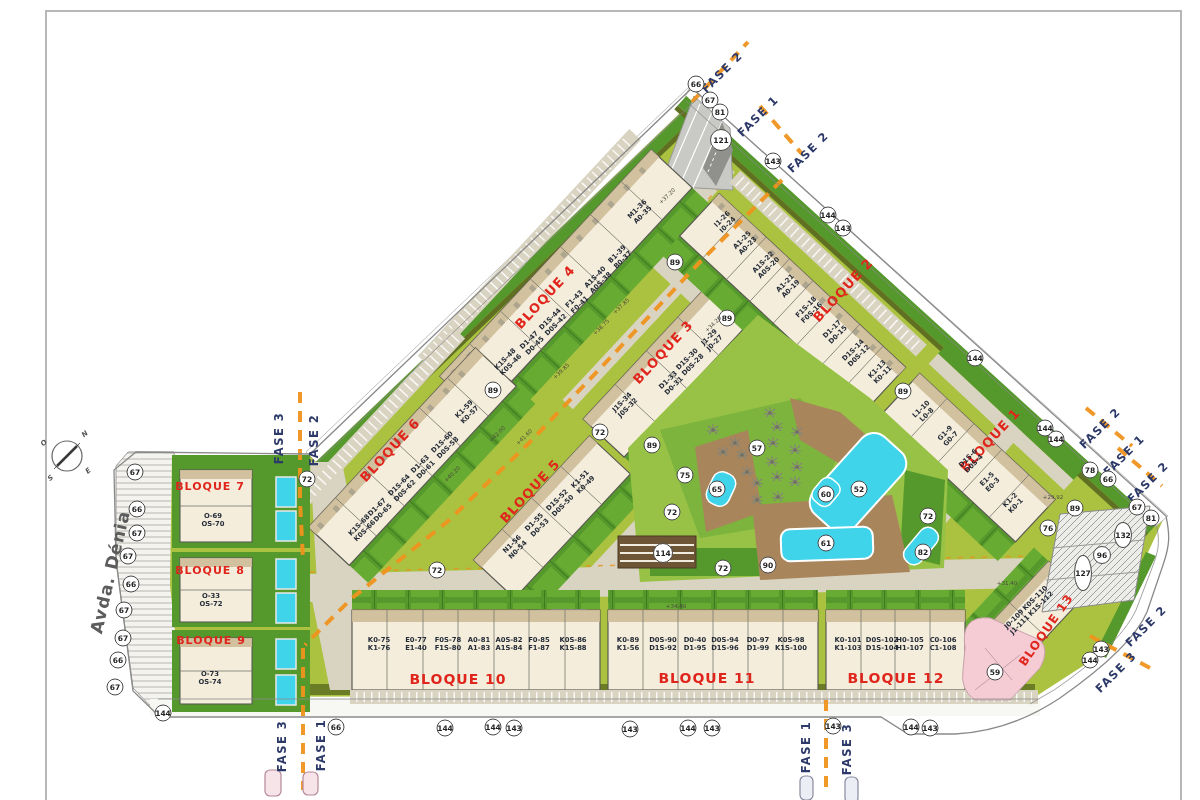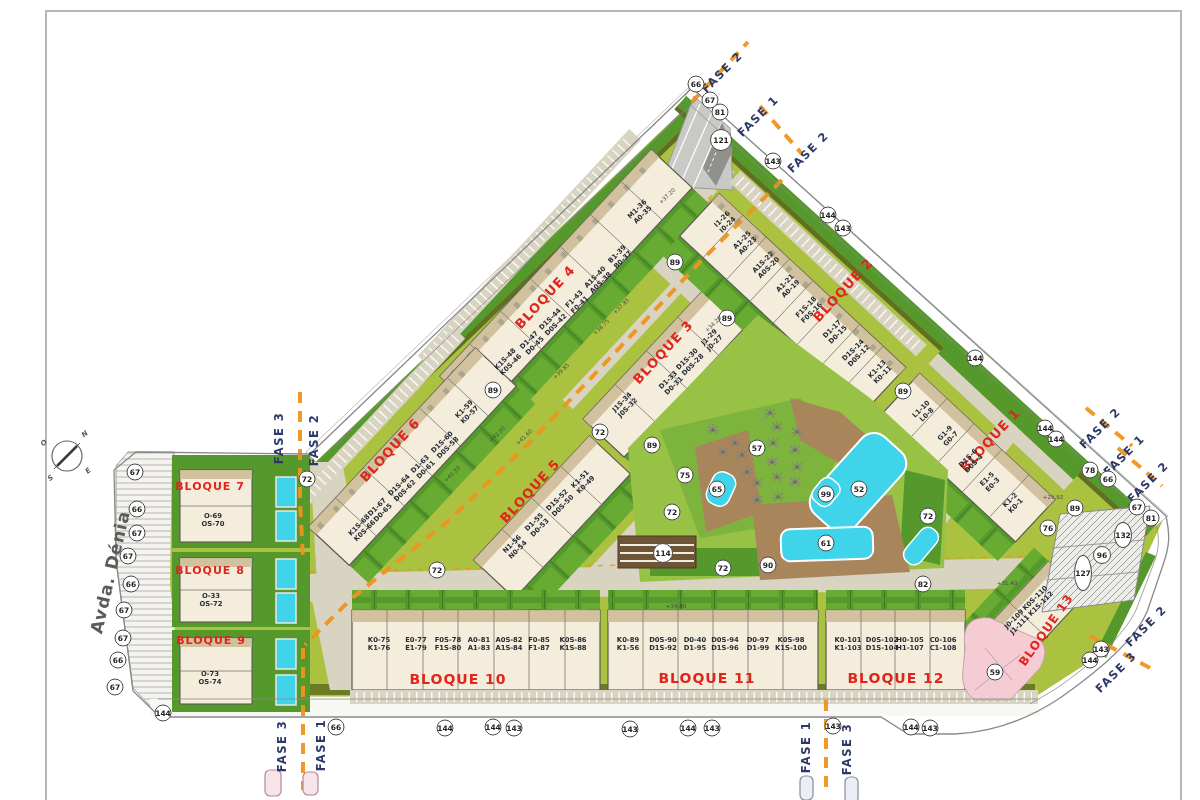--- a/index.html
+++ b/index.html
@@ -465,21 +465,21 @@
       <div class="unit-label" style="left: 210px; top: 678px; transform: translate(-50%, -50%) rotate(0deg);">
       <span>O-73</span>
       <span>OS-74</span>
     </div>
       <div class="unit-label" style="left: 379px; top: 644px; transform: translate(-50%, -50%) rotate(0deg);">
       <span>K0-75</span>
       <span>K1-76</span>
     </div>
       <div class="unit-label" style="left: 416px; top: 644px; transform: translate(-50%, -50%) rotate(0deg);">
       <span>E0-77</span>
-      <span>E1-79</span>
+      <span>E1-40</span>
     </div>
       <div class="unit-label" style="left: 448px; top: 644px; transform: translate(-50%, -50%) rotate(0deg);">
       <span>F0S-78</span>
       <span>F1S-80</span>
     </div>
       <div class="unit-label" style="left: 479px; top: 644px; transform: translate(-50%, -50%) rotate(0deg);">
       <span>A0-81</span>
       <span>A1-83</span>
     </div>
       <div class="unit-label" style="left: 509px; top: 644px; transform: translate(-50%, -50%) rotate(0deg);">
@@ -576,26 +576,26 @@
       <div class="circle-label" style="left: 493px; top: 390px; transform: translate(-50%, -50%) rotate(0deg);">89</div>
       <div class="circle-label" style="left: 307px; top: 479px; transform: translate(-50%, -50%) rotate(0deg);">72</div>
       <div class="circle-label" style="left: 437px; top: 570px; transform: translate(-50%, -50%) rotate(0deg);">72</div>
       <div class="circle-label" style="left: 600px; top: 432px; transform: translate(-50%, -50%) rotate(0deg);">72</div>
       <div class="circle-label" style="left: 652px; top: 445px; transform: translate(-50%, -50%) rotate(0deg);">89</div>
       <div class="circle-label" style="left: 685px; top: 475px; transform: translate(-50%, -50%) rotate(0deg); text-align: center;">75</div>
       <div class="circle-label" style="left: 672px; top: 512px; transform: translate(-50%, -50%) rotate(0deg);">72</div>
       <div class="circle-label" style="left: 663px; top: 553px; transform: translate(-50%, -50%) rotate(0deg); width: 20px; height: 20px;">114</div>
       <div class="circle-label" style="left: 757px; top: 448px; transform: translate(-50%, -50%) rotate(0deg);">57</div>
       <div class="circle-label" style="left: 717px; top: 489px; transform: translate(-50%, -50%) rotate(0deg);">65</div>
-      <div class="circle-label" style="left: 826px; top: 494px; transform: translate(-50%, -50%) rotate(0deg);">99</div>
+      <div class="circle-label" style="left: 826px; top: 494px; transform: translate(-50%, -50%) rotate(0deg);">60</div>
       <div class="circle-label" style="left: 859px; top: 489px; transform: translate(-50%, -50%) rotate(0deg);">52</div>
       <div class="circle-label" style="left: 826px; top: 543px; transform: translate(-50%, -50%) rotate(0deg);">61</div>
       <div class="circle-label" style="left: 768px; top: 565px; transform: translate(-50%, -50%) rotate(0deg);">90</div>
       <div class="circle-label" style="left: 723px; top: 568px; transform: translate(-50%, -50%) rotate(0deg);">72</div>
-      <div class="circle-label" style="left: 923px; top: 552px; transform: translate(-50%, -50%) rotate(0deg); margin-top: 32px;">82</div>
+      <div class="circle-label" style="left: 923px; top: 552px; transform: translate(-50%, -50%) rotate(0deg);">82</div>
       <div class="circle-label" style="left: 928px; top: 516px; transform: translate(-50%, -50%) rotate(0deg);">72</div>
       <div class="circle-label" style="left: 975px; top: 358px; transform: translate(-50%, -50%) rotate(0deg);">144</div>
       <div class="circle-label" style="left: 903px; top: 391px; transform: translate(-50%, -50%) rotate(0deg);">89</div>
       <div class="circle-label" style="left: 1045px; top: 428px; transform: translate(-50%, -50%) rotate(0deg);">144</div>
       <div class="circle-label" style="left: 1056px; top: 439px; transform: translate(-50%, -50%) rotate(0deg);">144</div>
       <div class="circle-label" style="left: 1090px; top: 470px; transform: translate(-50%, -50%) rotate(0deg);">78</div>
       <div class="circle-label" style="left: 1108px; top: 479px; transform: translate(-50%, -50%) rotate(0deg);">66</div>
       <div class="circle-label" style="left: 1075px; top: 508px; transform: translate(-50%, -50%) rotate(0deg);">89</div>
       <div class="circle-label" style="left: 1048px; top: 528px; transform: translate(-50%, -50%) rotate(0deg);">76</div>
       <div class="circle-label" style="left: 1137px; top: 507px; transform: translate(-50%, -50%) rotate(0deg);">67</div>

